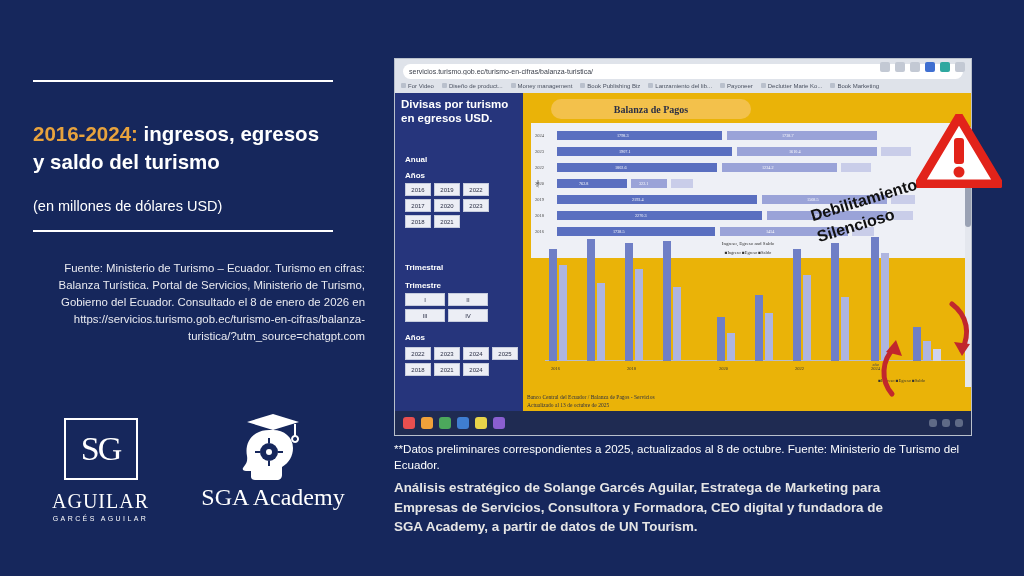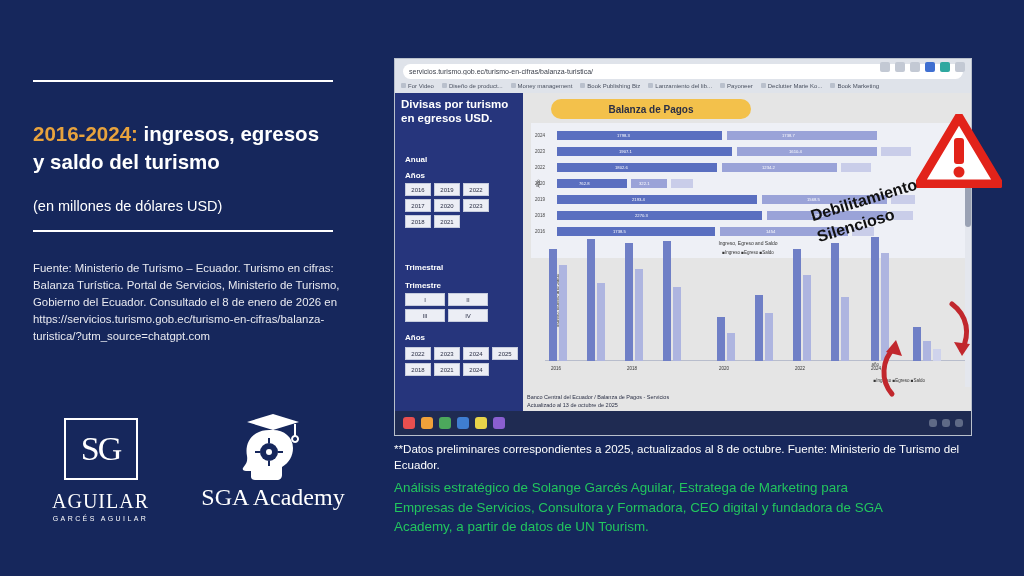--- a/index.html
+++ b/index.html
@@ -26,21 +26,21 @@
   .title .hl { color:#e8a33d; }
   .title .reg { font-weight:700; }
 
   .subtitle {
     position:absolute; left:33px; top:198px; width:310px;
     color:#ffffff; font-size:14.5px; font-weight:400;
   }
 
   .source {
     position:absolute; left:33px; top:260px; width:332px;
-    color:#e9eaf0; font-size:11.4px; line-height:1.48; font-weight:400;
+    color:#e9eaf0; font-size:11.4px; line-height:1.48; font-weight:400;text-align:right;
   }
 
   
   .logos { position:absolute; left:33px; top:418px; width:330px; height:120px; }
 
   .logo-sg { position:absolute; left:0px; top:0px; width:135px; text-align:center; }
   .sg-box {
     width:74px; height:62px; margin:0 auto;
     border:2.5px solid #ffffff;
     display:flex; align-items:center; justify-content:center;
@@ -105,21 +105,21 @@
     font-size:6px; display:flex; align-items:center; justify-content:center;
     border:1px solid #c6ccdd;
   }
   .tr-grid { position:absolute; display:grid; grid-template-columns:repeat(3, 26px); gap:3px; }
   .tr {
     height:13px; background:#eceef5; border:1px solid #c6ccdd;
     font-size:6px; color:#2a2f45; display:flex; align-items:center; justify-content:center;
   }
 
   
-  .wp-main { position:absolute; left:128px; top:0; right:0; bottom:0; background:#e5e5e5; }
+  .wp-main { position:absolute; left:128px; top:0; right:0; bottom:0; background:#eab308;font-family:Liberation Serif, serif; }
   .bop-pill {
     position:absolute; left:28px; top:6px; width:200px; height:20px;
     background:#f3c14b; border-radius:10px; color:#2b2f45;
     font-weight:700; font-size:10px; display:flex; align-items:center; justify-content:center;
   }
 
   .hbar-panel { position:absolute; left:8px; top:30px; right:6px; height:135px; background:#eef0f6; }
   .hbar-row { position:absolute; left:26px; right:4px; height:9px; }
   .hbar { position:absolute; height:9px; }
   .hbar.a { background:#5a6fc0; }
@@ -173,21 +173,21 @@
   .arrow { position:absolute; }
   .arrow svg { display:block; }
 
   
   .note {
     position:absolute; left:394px; top:441px; width:580px;
     color:#ffffff; font-size:11.6px; line-height:1.38;
   }
   .analysis {
     position:absolute; left:394px; top:478px; width:510px;
-    color:#22c55e; font-size:13.4px; line-height:1.46;
+    color:#e5e5e5; font-size:13.4px; line-height:1.46;font-weight:bold;
   }
 </style>
 </head>
 <body>
 
 <div class="slide">
 
   <div class="left">
     <div class="rule rule-top"></div>
 

